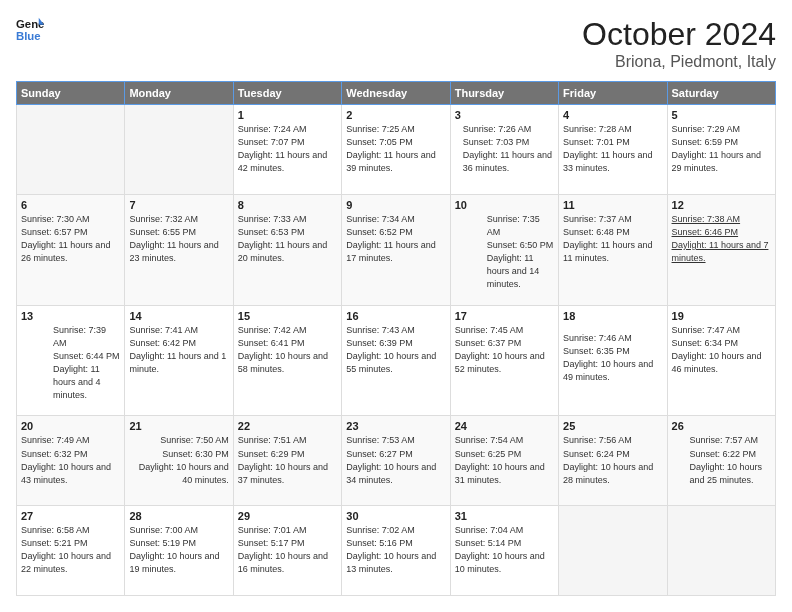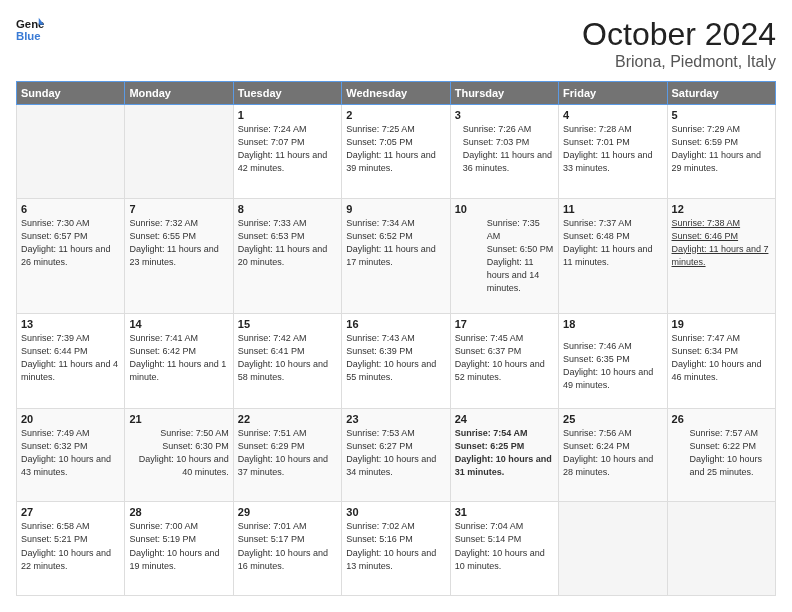--- a/index.html
+++ b/index.html
@@ -193,21 +193,21 @@
           <td>
             <span class="day-num">12</span>
             <div class="day-info" style="white-space: pre-line; text-decoration: underline;">Sunrise: 7:38 AM
 Sunset: 6:46 PM
 Daylight: 11 hours and 7 minutes.</div>
           </td>
         </tr>
         <tr>
           <td>
             <span class="day-num">13</span>
-            <div class="day-info" style="white-space: pre-line;">Sunrise: 7:39 AM
+            <div class="day-info" style="white-space: pre-line; margin-left: 32px;">Sunrise: 7:39 AM
 Sunset: 6:44 PM
 Daylight: 11 hours and 4 minutes.</div>
           </td>
           <td>
             <span class="day-num">14</span>
             <div class="day-info" style="white-space: pre-line;">Sunrise: 7:41 AM
 Sunset: 6:42 PM
 Daylight: 11 hours and 1 minute.</div>
           </td>
           <td>
@@ -261,21 +261,21 @@
 Daylight: 10 hours and 37 minutes.</div>
           </td>
           <td>
             <span class="day-num">23</span>
             <div class="day-info" style="white-space: pre-line;">Sunrise: 7:53 AM
 Sunset: 6:27 PM
 Daylight: 10 hours and 34 minutes.</div>
           </td>
           <td>
             <span class="day-num">24</span>
-            <div class="day-info" style="white-space: pre-line; font-weight: bold;">Sunrise: 7:54 AM
+            <div class="day-info" style="white-space: pre-line;">Sunrise: 7:54 AM
 Sunset: 6:25 PM
 Daylight: 10 hours and 31 minutes.</div>
           </td>
           <td>
             <span class="day-num">25</span>
             <div class="day-info" style="white-space: pre-line;">Sunrise: 7:56 AM
 Sunset: 6:24 PM
 Daylight: 10 hours and 28 minutes.</div>
           </td>
           <td>

